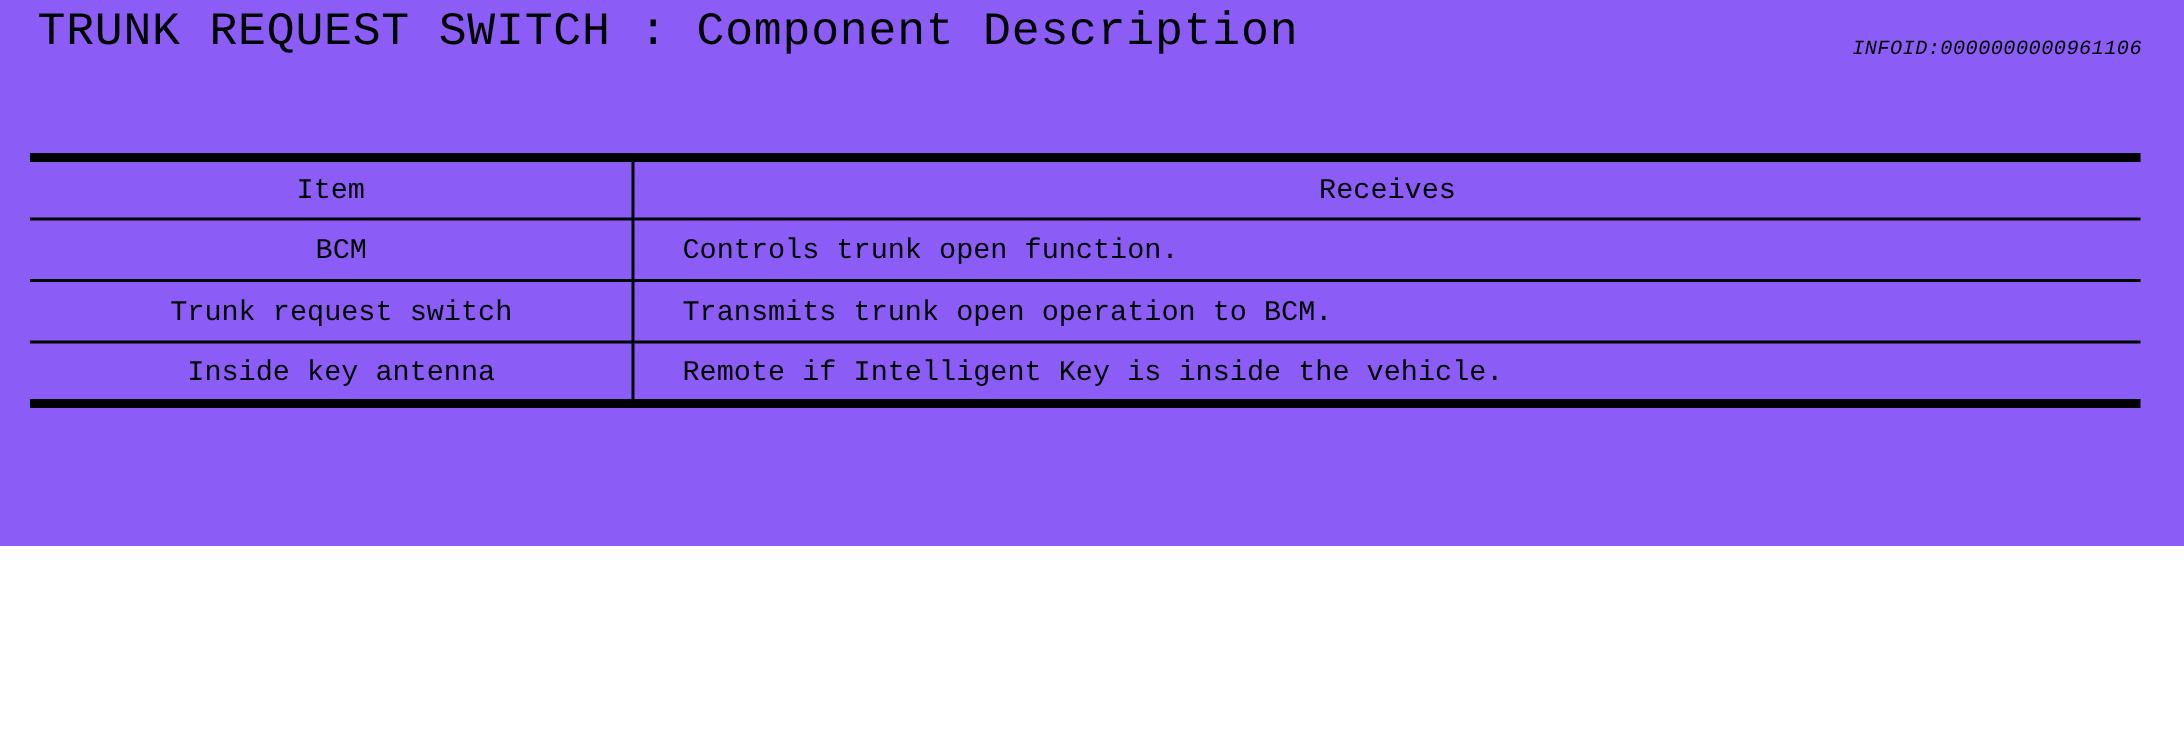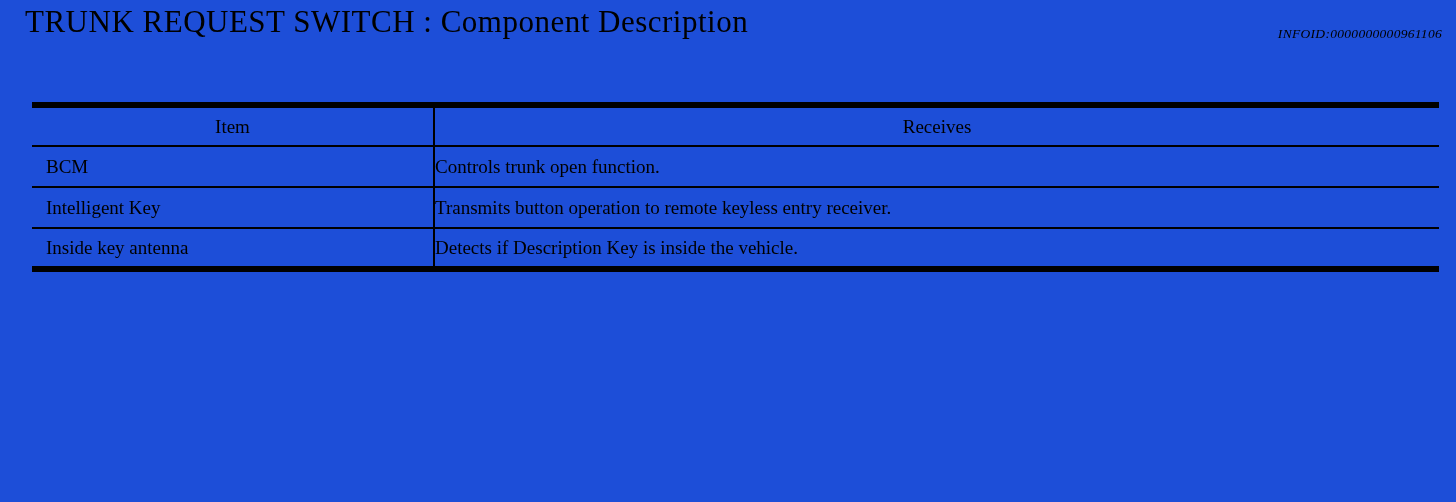--- a/index.html
+++ b/index.html
@@ -4,50 +4,50 @@
 <style>
   * { box-sizing: border-box; }
   html, body {
     margin: 0;
     padding: 0;
     background: #ffffff;
   }
   .page {
     position: relative;
     width: 1456px;
-    height: 502px;
-    background: #1d4ed8;
+    height: 364px;
+    background: #8b5cf6;
     color: #000000;
-    font-family: Liberation Serif, serif;
+    font-family: Liberation Mono, monospace;
     overflow: hidden;
   }
   .doc-title {
     position: absolute;
     left: 25px;
     top: 4px;
     font-size: 31px;
     font-weight: 500;
     letter-spacing: 0.5px;
     color: #000000;
     white-space: nowrap;
   }
   .infoid {
     position: absolute;
-    right: 14px;
+    right: 28px;
     top: 26px;
     font-size: 13.5px;
     font-style: italic;
     font-weight: 500;
     color: #000000;
     letter-spacing: 0.3px;
     white-space: nowrap;
   }
   table.component-table {
     position: absolute;
-    left: 32px;
+    left: 20px;
     top: 102px;
     width: 1407px;
     border-collapse: collapse;
     border-top: 6px solid #000000;
     border-bottom: 6px solid #000000;
     table-layout: fixed;
   }
   table.component-table th,
   table.component-table td {
     border-bottom: 2px solid #000000;
@@ -61,26 +61,26 @@
     white-space: nowrap;
   }
   table.component-table th {
     text-align: center;
   }
   table.component-table .col-item {
     width: 402px;
     border-right: 2px solid #000000;
   }
   table.component-table td.col-item {
-    text-align: left;
+    text-align: center;
     padding-left: 14px;
   }
   table.component-table td.col-function {
     text-align: left;
-    padding-left: 0;
+    padding-left: 32px;
   }
 </style>
 </head>
 <body>
 
 <div class="page">
 
   <div class="doc-title">TRUNK REQUEST SWITCH : Component Description</div>
 
   <div class="infoid">INFOID:0000000000961106</div>
@@ -93,28 +93,28 @@
       </tr>
     </thead>
     <tbody>
     <tr>
       <td class="col-item">BCM</td>
       <td class="col-function">Controls trunk open function.</td>
     </tr>
 
 
 
+    <tr>
+      <td class="col-item">Trunk request switch</td>
+      <td class="col-function">Transmits trunk open operation to BCM.</td>
+    </tr>
 
-    <tr>
-      <td class="col-item">Intelligent Key</td>
-      <td class="col-function">Transmits button operation to remote keyless entry receiver.</td>
-    </tr>
 
 
     <tr>
       <td class="col-item">Inside key antenna</td>
-      <td class="col-function">Detects if Description Key is inside the vehicle.</td>
+      <td class="col-function">Remote if Intelligent Key is inside the vehicle.</td>
     </tr>
 
   </tbody>
   </table>
 
 </div>
 
 </body></html>

